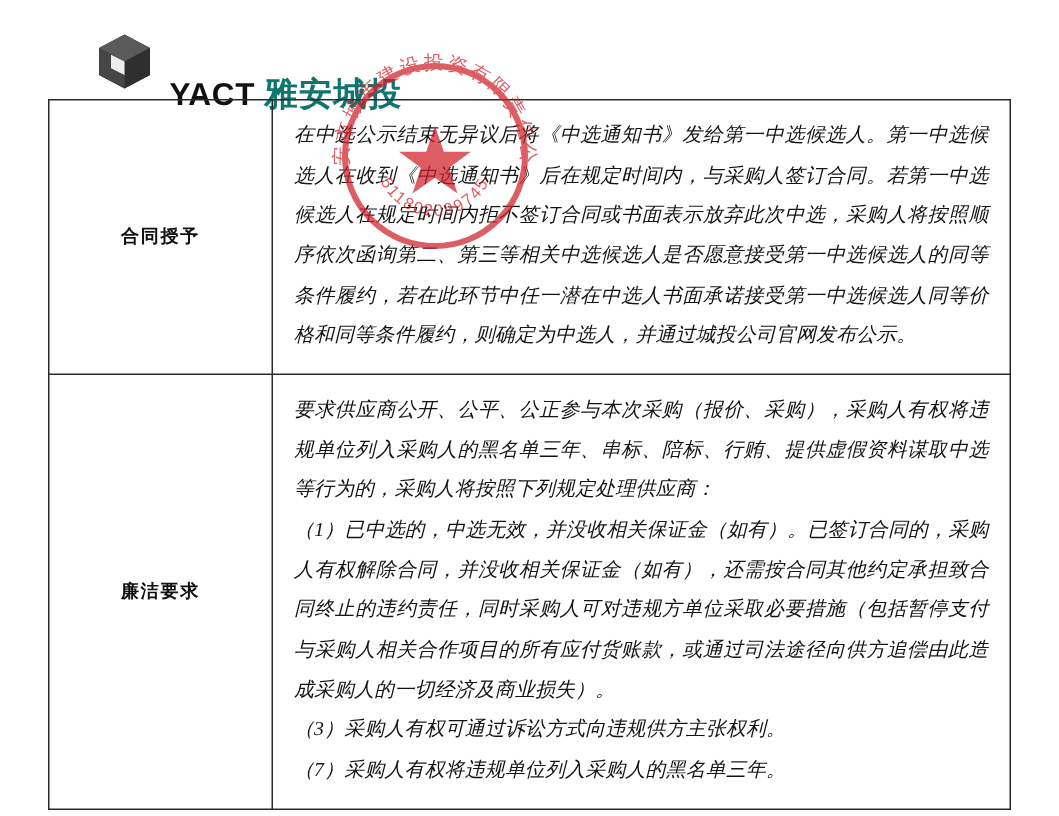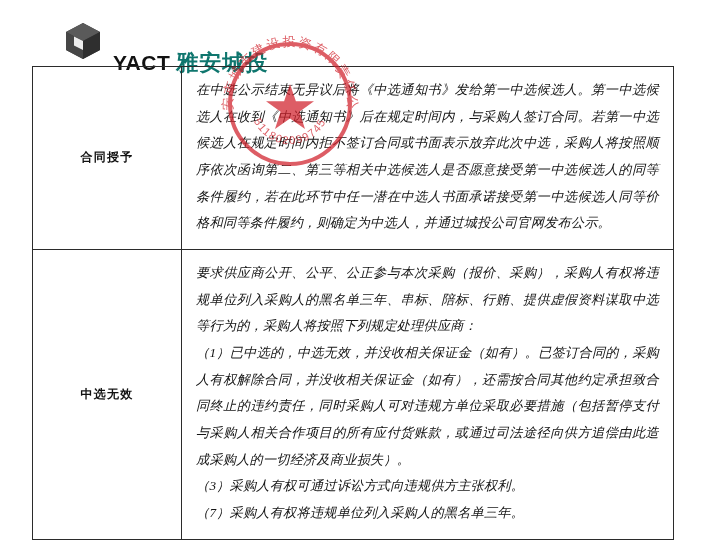--- a/index.html
+++ b/index.html
@@ -170,21 +170,21 @@
 
 <table class="doc-table">
   <tbody>
     <tr>
       <td class="label-cell">合同授予</td>
       <td class="body-cell">
         <p class="para indent">在中选公示结束无异议后将《中选通知书》发给第一中选候选人。第一中选候选人在收到《中选通知书》后在规定时间内，与采购人签订合同。若第一中选候选人在规定时间内拒不签订合同或书面表示放弃此次中选，采购人将按照顺序依次函询第二、第三等相关中选候选人是否愿意接受第一中选候选人的同等条件履约，若在此环节中任一潜在中选人书面承诺接受第一中选候选人同等价格和同等条件履约，则确定为中选人，并通过城投公司官网发布公示。</p>
       </td>
     </tr>
     <tr>
-      <td class="label-cell">中选无效</td>
+      <td class="label-cell">廉洁要求</td>
       <td class="body-cell">
         <p class="para indent">要求供应商公开、公平、公正参与本次采购（报价、采购），采购人有权将违规单位列入采购人的黑名单三年、串标、陪标、行贿、提供虚假资料谋取中选等行为的，采购人将按照下列规定处理供应商：</p>
         <p class="para indent">（1）已中选的，中选无效，并没收相关保证金（如有）。已签订合同的，采购人有权解除合同，并没收相关保证金（如有），还需按合同其他约定承担致合同终止的违约责任，同时采购人可对违规方单位采取必要措施（包括暂停支付与采购人相关合作项目的所有应付货账款，或通过司法途径向供方追偿由此造成采购人的一切经济及商业损失）。</p>
         <p class="para indent">（3）采购人有权可通过诉讼方式向违规供方主张权利。</p>
         <p class="para indent">（7）采购人有权将违规单位列入采购人的黑名单三年。</p>
       </td>
     </tr>
   </tbody>
 </table>
 

